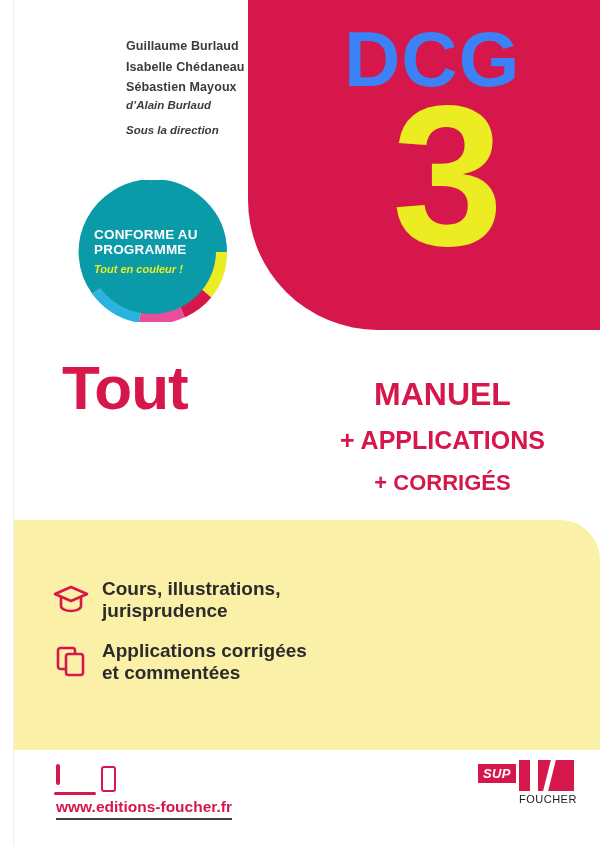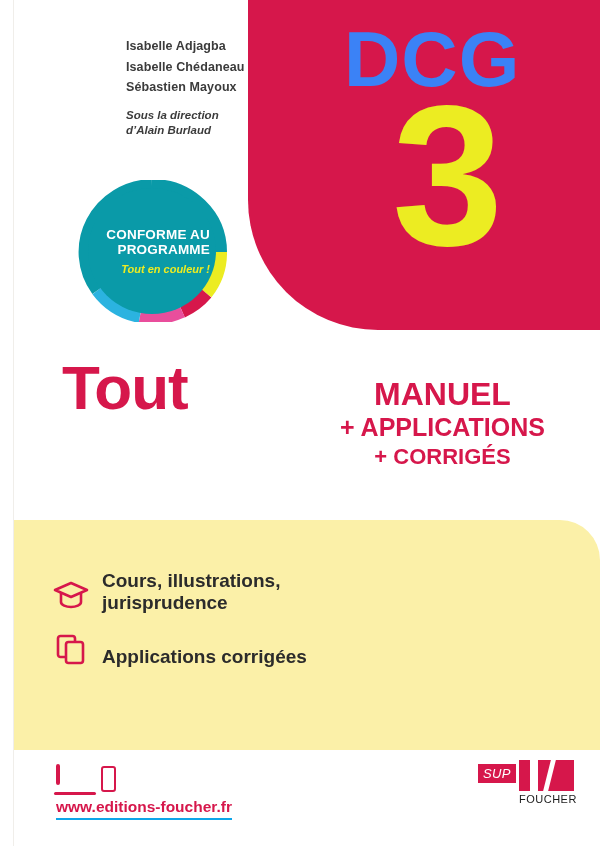--- a/index.html
+++ b/index.html
@@ -98,21 +98,21 @@
   }
   .badge-circle {
     position: absolute;
     left: 10px; top: 8px;
     width: 128px; height: 126px;
     border-radius: 50%;
     background: #0a9aa8;
     display: flex;
     flex-direction: column;
     justify-content: center;
-    align-items: flex-end;
+    align-items: flex-start;
     text-align: center;
     padding: 0 6px;
     z-index: 2;
   }
   .badge-l1 {
     font-size: 13.5px; font-weight: bold; color: #ffffff;
     line-height: 1.15; letter-spacing: 0.2px;
   }
   .badge-l2 {
     font-size: 13.5px; font-weight: bold; color: #ffffff;
@@ -138,44 +138,45 @@
   .manuel-block {
     position: absolute;
     left: 340px; top: 378px;
     color: #d6174b;
     text-align: center;
   }
   .manuel-1 {
     font-size: 32px; font-weight: bold; letter-spacing: 0px; line-height: 1.05;
   }
   .manuel-2 {
-    font-size: 25px; font-weight: bold; line-height: 1.15; margin-top: 1px;
+    font-size: 25px; font-weight: bold; line-height: 1.15; margin-top: 14px;
   }
   .manuel-3 {
-    font-size: 22px; font-weight: bold; line-height: 1.15; margin-top: 3px;
+    font-size: 22px; font-weight: bold; line-height: 1.15; margin-top: 16px;
   }
 
   
   .yellow-panel {
     position: absolute;
     left: 14px; top: 520px;
     width: 586px; height: 230px;
     background: #fbf0a8;
     border-top-right-radius: 40px;
   }
 
   .features {
     position: absolute;
     left: 52px; top: 568px;
     width: 420px;
   }
   .feature {
     display: flex;
-    align-items: flex-end;
+    align-items: center;
     margin-bottom: 16px;
+    margin-top: 8px;
   }
   .feature .ico {
     width: 38px; height: 38px;
     flex: 0 0 38px;
     margin-right: 12px;
     display: flex; align-items: center; justify-content: center;
   }
   .feature .txt {
     font-size: 19px;
     font-weight: bold;
@@ -219,37 +220,37 @@
     font-size: 14px;
     font-weight: bold;
     color: #2b2b2b;
   }
   .site-url {
     position: absolute;
     left: 56px; top: 798px;
     font-size: 15.5px;
     font-weight: bold;
     color: #d6174b;
-    border-bottom: 2px solid #0ea5e9;
+    border-bottom: 2px solid #404040;
     padding-bottom: 2px;
   }
 
   
   .logo {
     position: absolute;
     left: 478px; top: 760px;
     width: 96px; height: 48px;
   }
   .logo .sup {
     position: absolute;
     left: 0; top: 4px;
     background: #d6174b;
     color: #ffffff;
     font-size: 13px;
-    font-weight: normal;
+    font-weight: bold;
     padding: 2px 5px;
     font-style: italic;
     letter-spacing: 0.3px;
   }
   .logo .mark {
     position: absolute;
     left: 41px; top: 0;
     width: 55px; height: 31px;
     background: #d6174b;
   }
@@ -273,25 +274,25 @@
 
 <div class="cover">
 
   <div class="spine"></div>
 
   <div class="red-block"></div>
   <div class="dcg-title">DCG</div>
   <div class="dcg-number">3</div>
 
   <div class="authors">
-    <div class="name">Isabelle Adjagba</div>
+    <div class="name">Guillaume Burlaud</div>
     <div class="name">Isabelle Chédaneau</div>
     <div class="name">Sébastien Mayoux</div>
+    <div class="dir" style="margin-top:0">d’Alain Burlaud</div>
     <div class="dir">Sous la direction</div>
-    <div class="dir" style="margin-top:0">d’Alain Burlaud</div>
   </div>
 
   <div class="badge-wrap">
     <svg class="badge-ring" viewBox="0 0 152 142">
       <g fill="none" stroke-width="14">
         <path d="M 74 6 A 68 66 0 0 1 142 72" stroke="#0a9aa8"></path>
         <path d="M 142 72 A 68 66 0 0 1 128 113" stroke="#ecec22"></path>
         <path d="M 128 113 A 68 66 0 0 1 104 131" stroke="#d6174b"></path>
         <path d="M 104 131 A 68 66 0 0 1 62 136" stroke="#e94e9c"></path>
         <path d="M 62 136 A 68 66 0 0 1 20 110" stroke="#2bb3e0"></path>
@@ -334,20 +335,21 @@
 
     <div class="feature">
       <span class="ico">
         <svg width="32" height="32" viewBox="0 0 32 32">
           <rect x="3" y="3" width="17" height="21" rx="2.5" fill="none" stroke="#d6174b" stroke-width="2.6"></rect>
           <rect x="11" y="9" width="17" height="21" rx="2.5" fill="#fbf0a8" stroke="#d6174b" stroke-width="2.6"></rect>
         </svg>
       </span>
       <span class="txt">
         <span>Applications corrigées</span><br>
+        <span>et commentées</span>
       </span>
     </div>
 
 
   </div>
 
   <div class="bottom"></div>
 
   <div class="devices">
     <span class="laptop">

